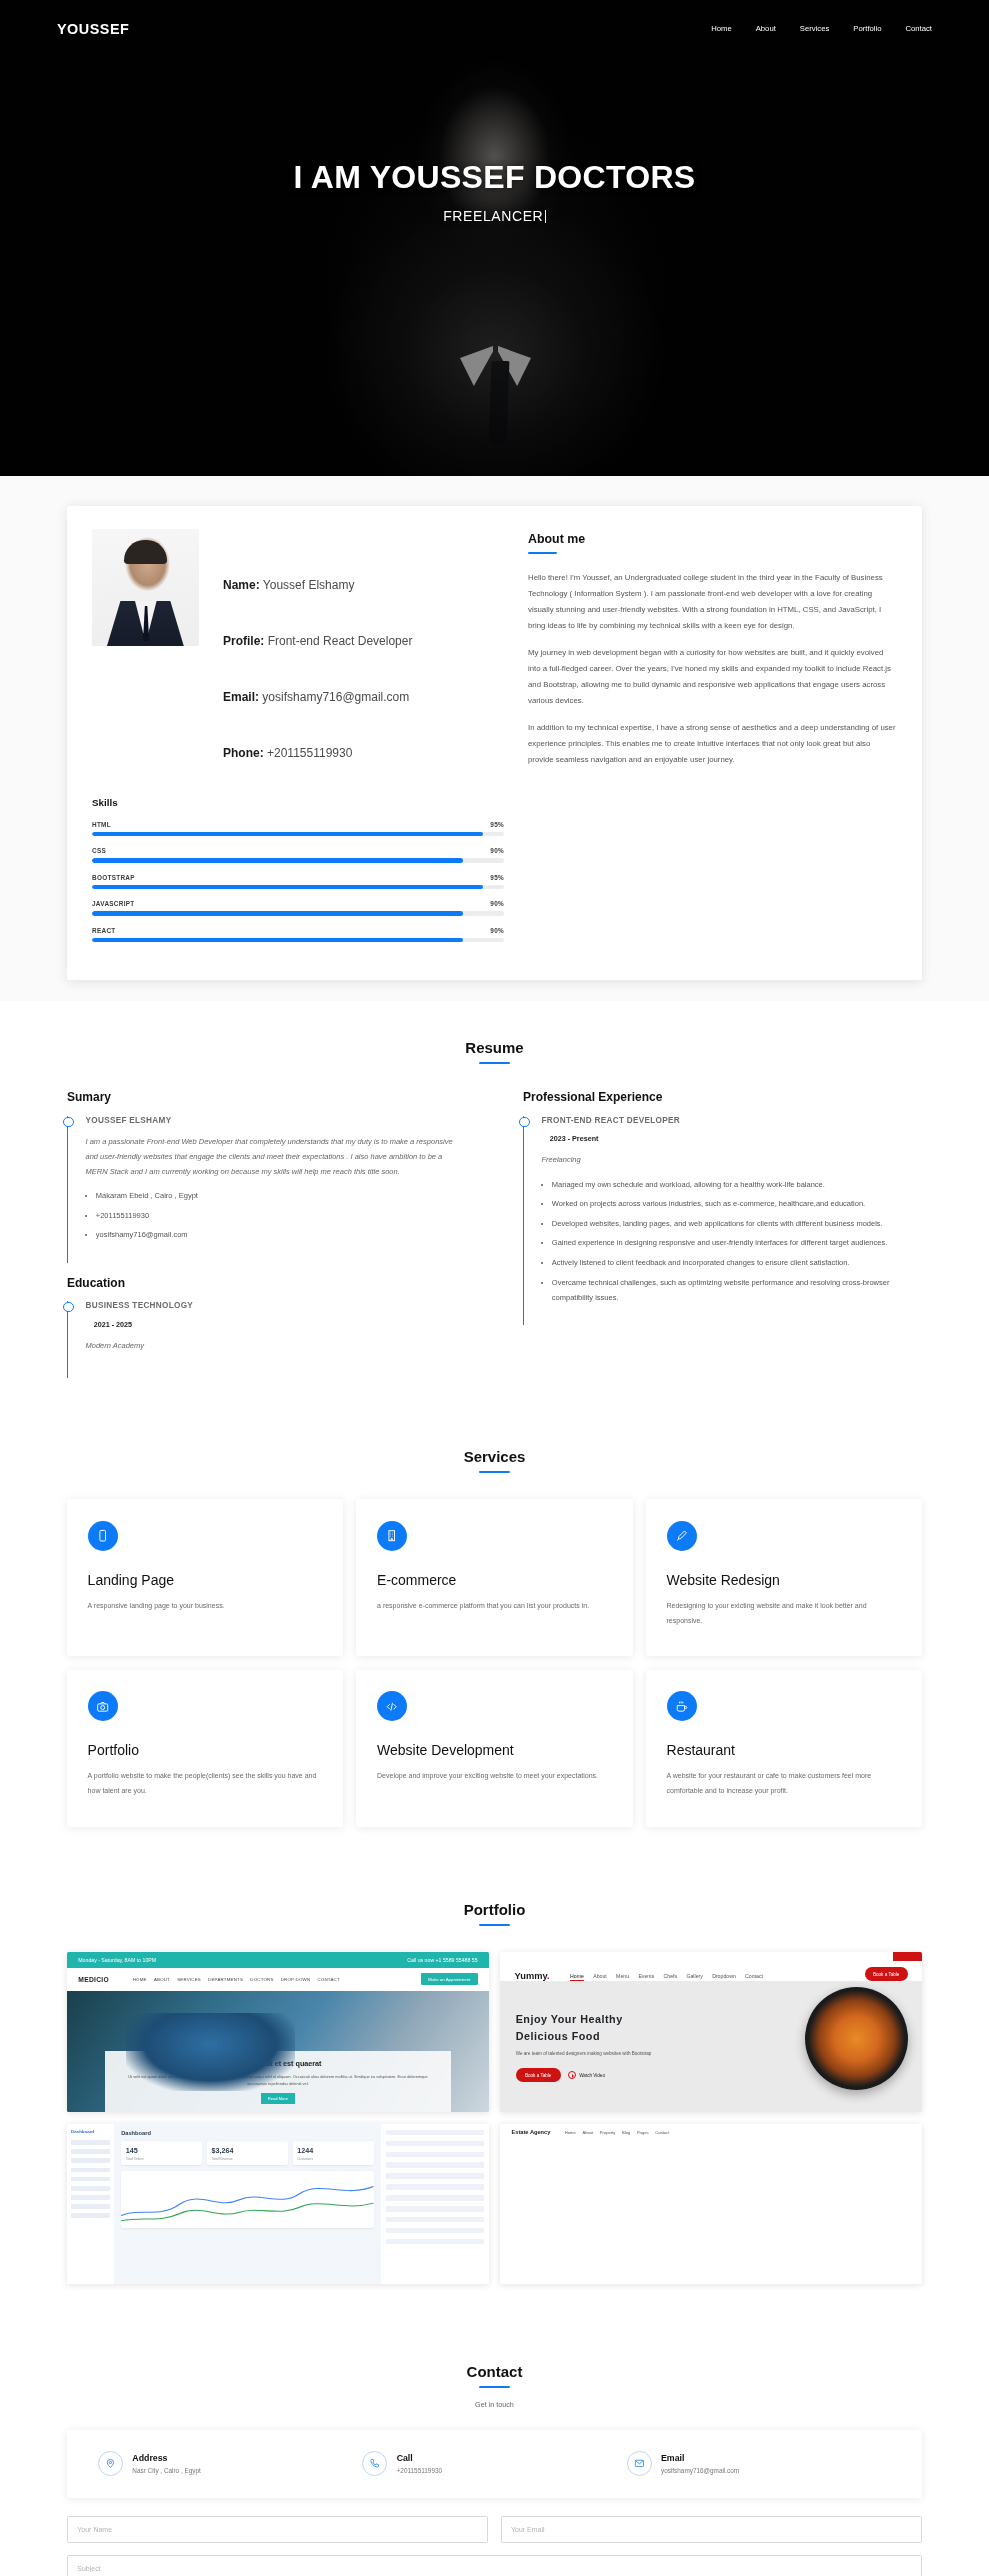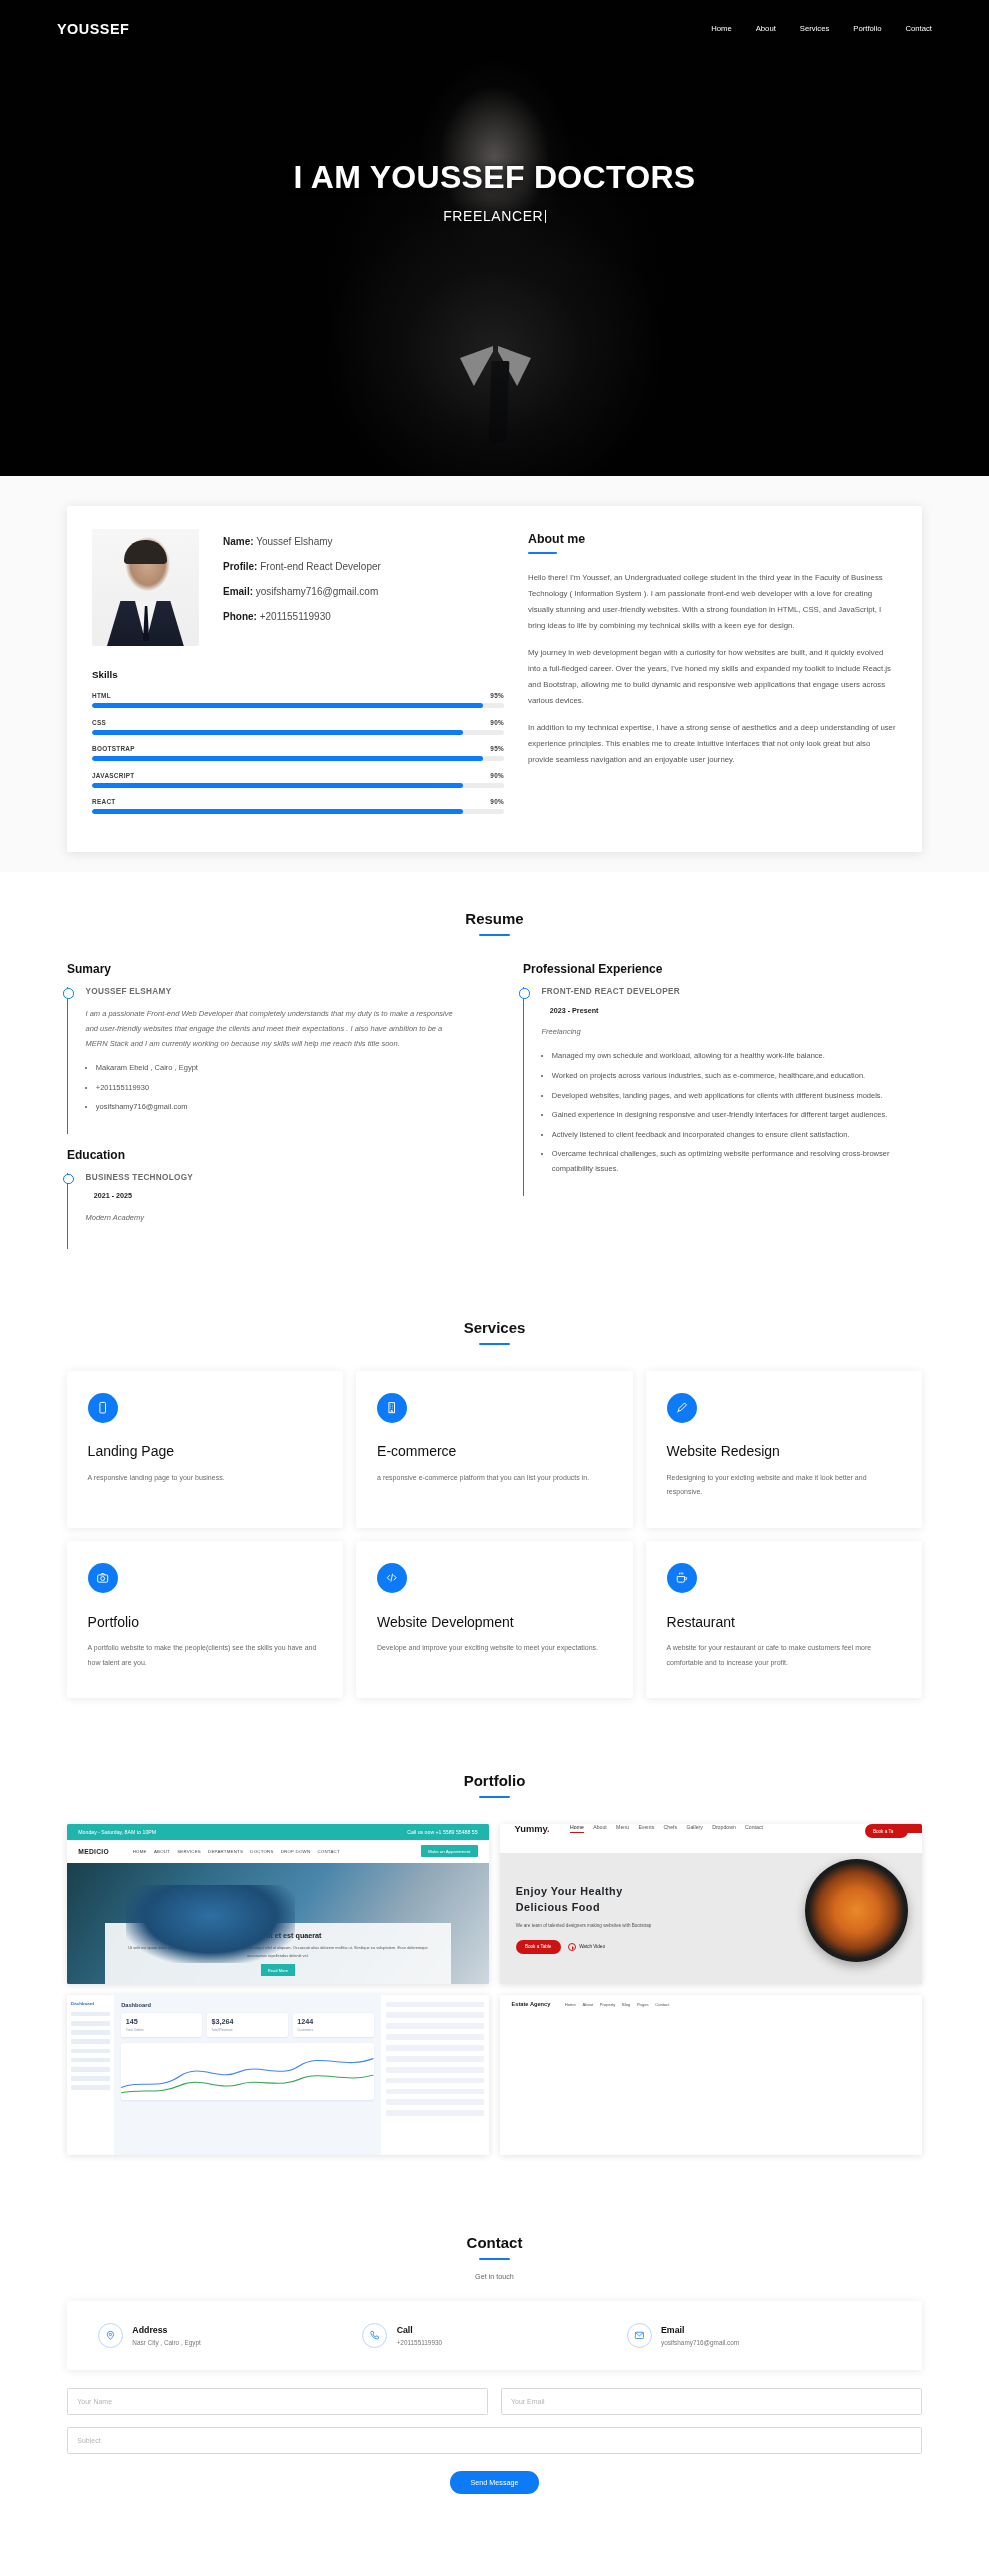--- a/index.html
+++ b/index.html
@@ -82,21 +82,21 @@
   }
   .av-hair{ position:absolute; left:32px; top:11.3px; width:43px; height:24px;
     background:#2a2520; border-radius:21.6px 21.6px 4.1px 4.1px; }
   .av-suit{ position:absolute; left:14.4px; top:72px; width:78px; height:47px;
     background:linear-gradient(180deg,#1e2434,#141a27); clip-path:polygon(18% 0,82% 0,100% 100%,0 100%); }
   .av-shirt{ position:absolute; left:43px; top:72px; width:21.6px; height:32px;
     background:#f4f4f4; clip-path:polygon(0 0,100% 0,62% 100%,38% 100%); }
   .av-tie{ position:absolute; left:51px; top:77px; width:6.2px; height:35px;
     background:#0e1220; clip-path:polygon(30% 0,70% 0,100% 100%,0 100%); }
   .info-list { padding-top:7.2px; }
-  .info-row { font-size:10px; color:#4b4b4b; margin-bottom:14px; }
+  .info-row { font-size:12px; color:#4b4b4b; margin-bottom:14px;margin-top:42px; }
   .info-row b { color:#1b1b1b; font-weight:700; }
 
   .skills-title { font-size:9.8px; font-weight:700; color:#111; margin:23px 0 12.4px; }
   .skill { margin-bottom:10.8px; }
   .skill-head { display:flex; justify-content:space-between; font-size:6.4px;
                 color:#3b3b3b; font-weight:600; letter-spacing:0.3px; margin-bottom:4.1px; }
   .bar { height:4.6px; background:#ececec; border-radius:2.6px; overflow:hidden; }
   .bar span { display:block; height:100%; background:#0d7bf7; border-radius:2.6px; }
 
   .about-right { flex:1; padding-top:3.1px; }
@@ -161,21 +161,21 @@
   .m-hero::after{ content:""; position:absolute; left:14%; top:18%; width:40%; height:64%;
     background:radial-gradient(ellipse at 50% 40%, #2e6fa3 0%, #1d4c74 55%, rgba(0,0,0,0) 78%); }
   .m-card{ position:absolute; left:9%; right:9%; bottom:0; height:62px;
     background:rgba(247,249,250,.93); padding:8.2px 13.4px; text-align:center; }
   .m-card h5{ font-size:7.2px; font-weight:700; color:#1a1a1a; }
   .m-card p{ font-size:3.9px; color:#555; margin-top:4.6px; line-height:1.9; }
   .m-card .rm{ display:inline-block; margin-top:5.2px; background:#1fb5ad; color:#fff;
                font-size:4.1px; padding:3.1px 7.2px; }
 
   
-  .y-nav{ height:29px; background:#fff; display:flex; align-items:flex-start; padding:0 14.4px; }
+  .y-nav{ height:29px; background:#fff; display:flex; align-items:flex-end; padding:0 14.4px; }
   .y-logo{ font-size:9.3px; font-weight:700; color:#1a1a1a; }
   .y-logo i{ color:#ce1212; font-style:normal; }
   .y-links{ display:flex; gap:9.3px; margin-left:20.6px; font-size:5.2px; color:#555; }
   .y-links .on{ color:#1a1a1a; border-bottom:1px solid #ce1212; padding-bottom:1.5px; }
   .y-btn{ margin-left:auto; background:#ce1212; color:#fff; font-size:4.6px;
           padding:4.6px 8.2px; border-radius:8.2px; }
   .y-body{ height:131px; background:#eaeaea; display:flex; align-items:center;
            padding:0 15.5px; position:relative; }
   .y-left h5{ font-size:10.8px; color:#212529; line-height:1.5; letter-spacing:0.5px; }
   .y-left p{ font-size:4.6px; color:#555; margin-top:6.2px; line-height:1.9; }

